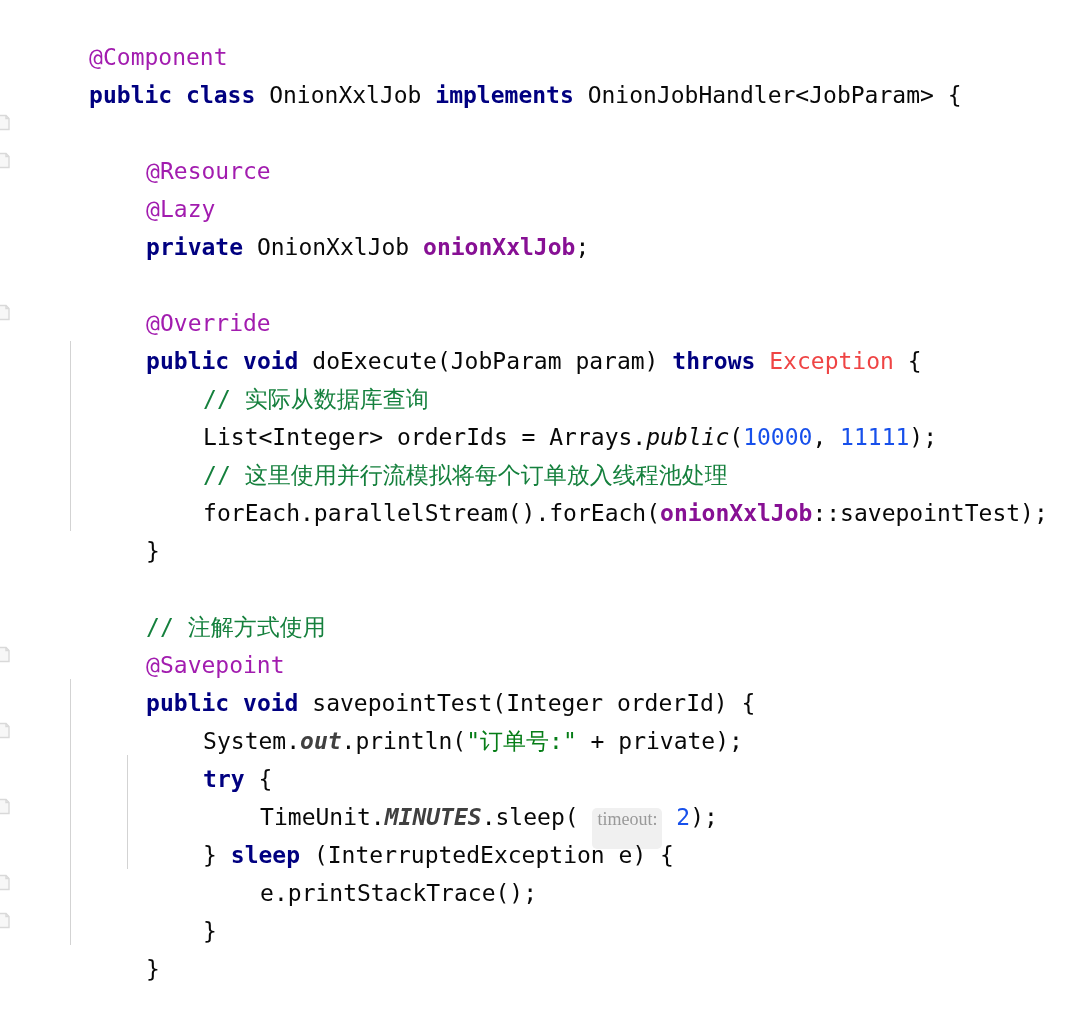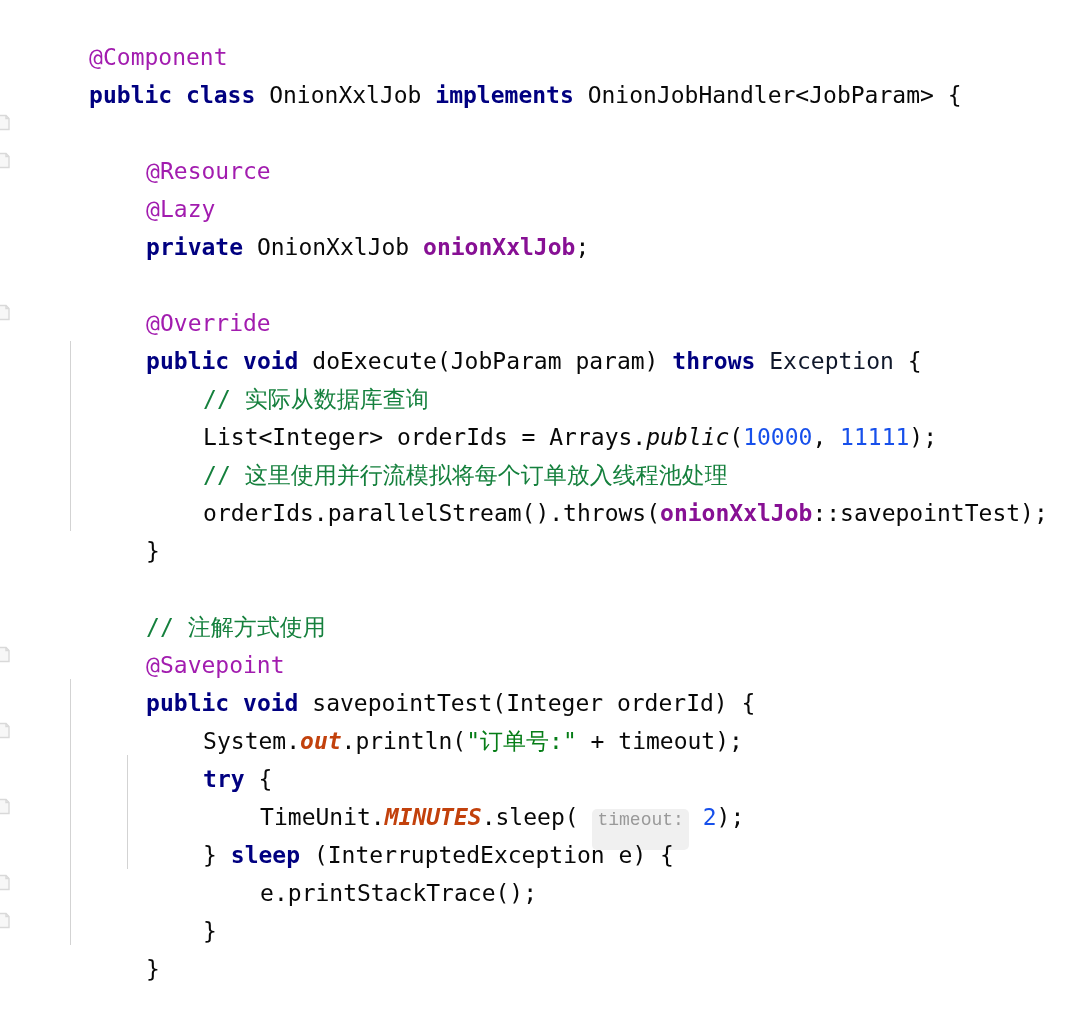--- a/index.html
+++ b/index.html
@@ -54,34 +54,34 @@
   .indent-guide {
     position: absolute;
     width: 1px;
     background: #d3d3d3;
   }
   
   .kw      { color: #000080; font-weight: bold; }
   .anno    { color: #a21caf; }
   .ident   { color: #080808; }
   .field   { color: #871094; font-weight: bold; }
-  .static-f{ color: #c2410c; font-weight: bold; font-style: italic; text-align: right; }
+  .static-f{ color: #404040; font-weight: bold; font-style: italic; text-align: right; }
   .static-m{ color: #080808; font-style: italic; }
   .num     { color: #1750EB; }
   .str     { color: #067D17; }
   .cmt-cn  { color: #15803d; font-style: normal; }
-  .gray    { color: #0f172a; }
+  .gray    { color: #ef4444; }
   .punct   { color: #080808; }
   .hint {
     background: #f0f0f0;
     color: #999999;
     border-radius: 5px;
     padding: 1px 5px 20px 5px;
     font-size: 18px;
-    font-family: Liberation Mono, monospace;
+    font-family: Liberation Serif, serif;
   }
 </style>
 </head>
 <body>
 
 <div id="editor">
 
   <div class="gutter">
     <div class="gutter-icon" style="top:114px;">
       <svg width="15" height="17" viewBox="0 0 15 17">
@@ -173,41 +173,41 @@
 
     <div class="line" style="top:380px; padding-left:120px;">
       <span class="ident">List&lt;Integer&gt; orderIds = Arrays.</span><span class="static-m">public</span><span class="punct">(</span><span class="num">10000</span><span class="punct">, </span><span class="num">11111</span><span class="punct">);</span>
     </div>
 
     <div class="line" style="top:418px; padding-left:120px;">
       <span class="cmt-cn">// 这里使用并行流模拟将每个订单放入线程池处理</span>
     </div>
 
     <div class="line" style="top:456px; padding-left:120px;">
-      <span class="ident">orderIds.parallelStream().throws(</span><span class="field">onionXxlJob</span><span class="ident">::savepointTest);</span>
+      <span class="ident">forEach.parallelStream().forEach(</span><span class="field">onionXxlJob</span><span class="ident">::savepointTest);</span>
     </div>
 
     <div class="line" style="top:494px; padding-left:63px;">
       <span class="punct">}</span>
     </div>
 
     <div class="line" style="top:570px; padding-left:63px;">
       <span class="cmt-cn">// 注解方式使用</span>
     </div>
 
     <div class="line" style="top:608px; padding-left:63px;">
       <span class="anno">@Savepoint</span>
     </div>
 
     <div class="line" style="top:646px; padding-left:63px;">
       <span class="kw">public</span><span> </span><span class="kw">void</span><span class="ident"> savepointTest(Integer orderId) {</span>
     </div>
 
     <div class="line" style="top:684px; padding-left:120px;">
-      <span class="ident">System.</span><span class="static-f">out</span><span class="ident">.println(</span><span class="str">"订单号:"</span><span class="ident"> + timeout);</span>
+      <span class="ident">System.</span><span class="static-f">out</span><span class="ident">.println(</span><span class="str">"订单号:"</span><span class="ident"> + private);</span>
     </div>
 
     <div class="line" style="top:722px; padding-left:120px;">
       <span class="kw">try</span><span class="punct"> {</span>
     </div>
 
     <div class="line" style="top:760px; padding-left:177px;">
       <span class="ident">TimeUnit.</span><span class="static-f">MINUTES</span><span class="ident">.sleep( </span><span class="hint">timeout:</span><span> </span><span class="num">2</span><span class="punct">);</span>
     </div>
 

